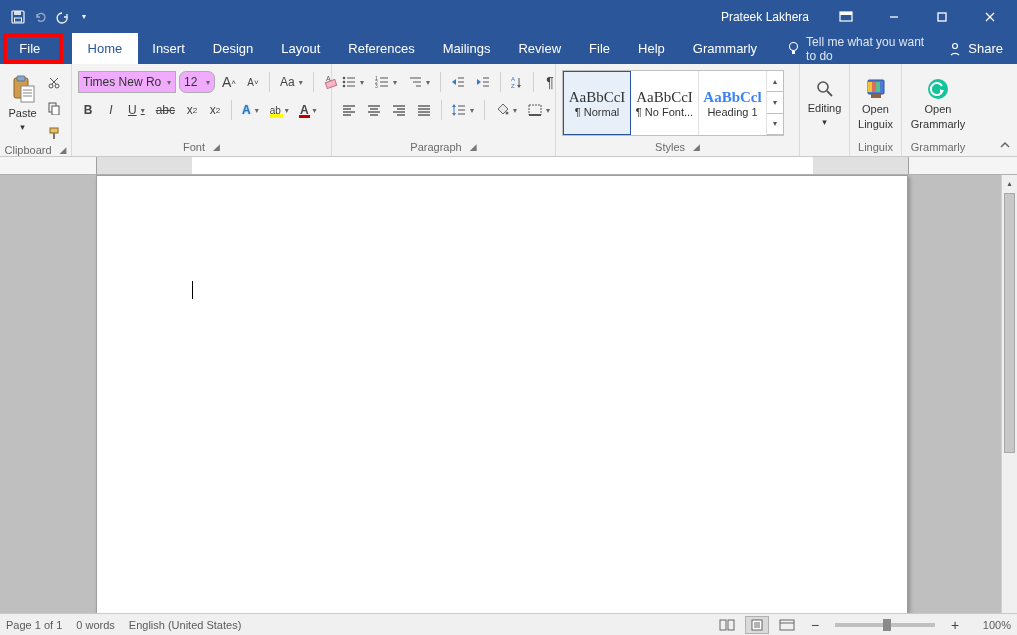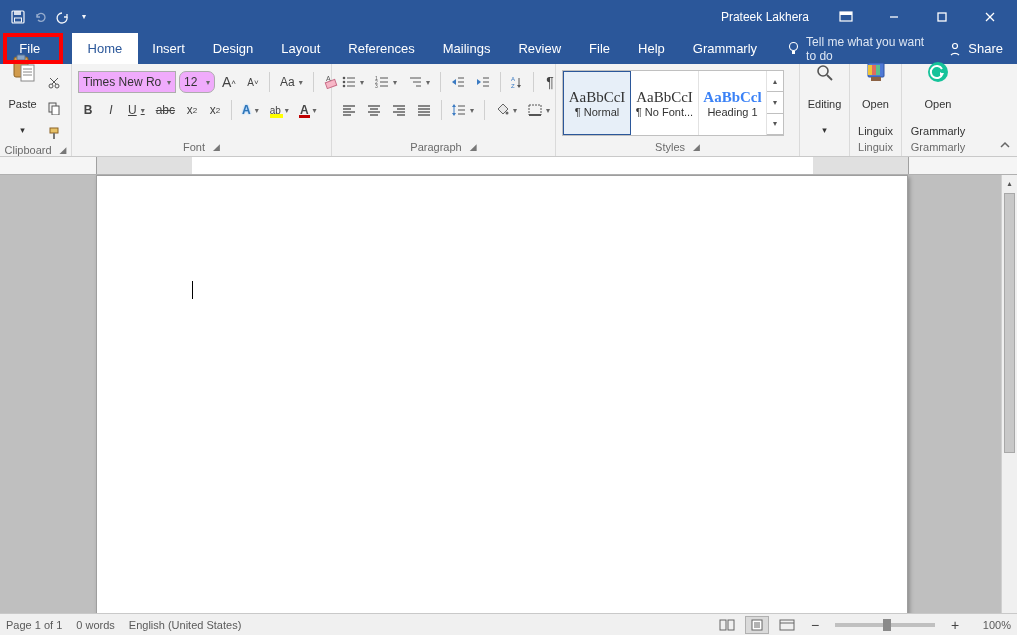--- a/index.html
+++ b/index.html
@@ -100,23 +100,23 @@
   }
   .group-label {
     text-align:center; font-size:11px; color:#6A6A6A;
     height:18px; display:flex; align-items:center; justify-content:center;
     gap:4px;
   }
   .group-body { flex:1; display:flex; align-items:flex-start; gap:4px; padding-top:2px; }
   .dialog-launcher { font-size:9px; color:#777; margin-left:4px; }
 
   .big-btn {
-    display:flex; flex-direction:column; align-items:center; justify-content:flex-end;
+    display:flex; flex-direction:column; align-items:center; justify-content:center;
     width:42px; height:66px; cursor:pointer; border:1px solid transparent;
-    font-size:11px; gap:15px;
+    font-size:11px; gap:3px;
   }
 
   .paste-ic { width:30px; height:30px; }
   .col { display:flex; flex-direction:column; gap:3px; }
 
   .toolbar-row { display:flex; align-items:center; gap:3px; height:24px; }
   .tbtn {
     min-width:20px; height:22px; padding:0 3px;
     display:flex; align-items:center; justify-content:center;
     cursor:pointer; border:1px solid transparent; font-size:12px; color:#444;

